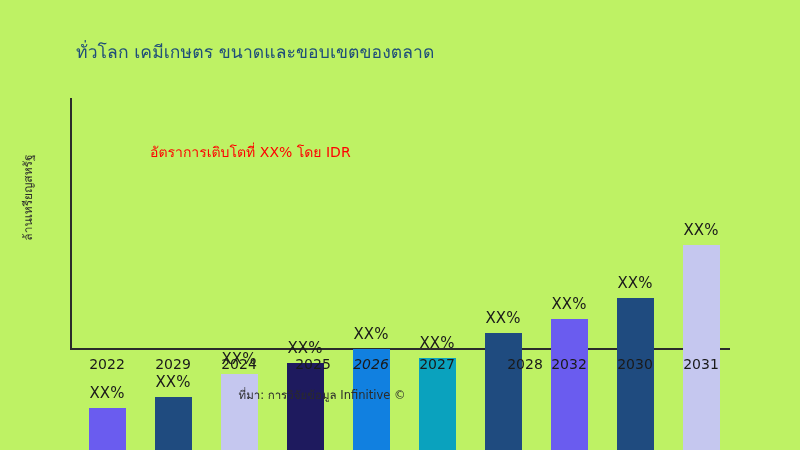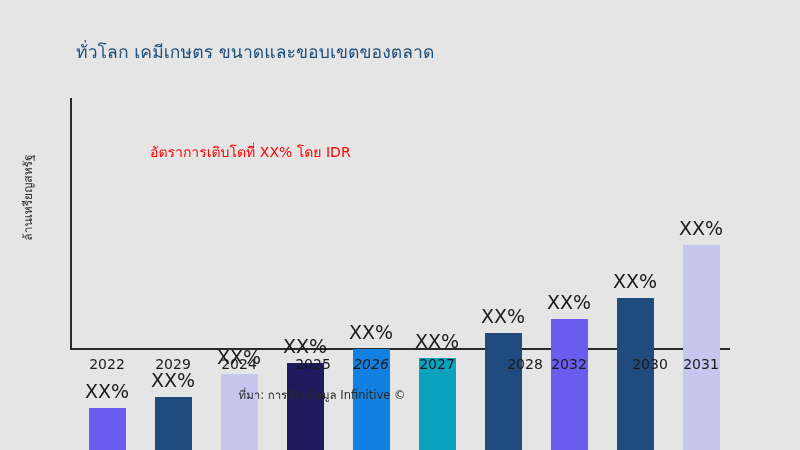--- a/index.html
+++ b/index.html
@@ -11,21 +11,21 @@
     height: 450px;
     background: #ffffff;
     font-family: "DejaVu Sans", "Liberation Sans", sans-serif;
     overflow: hidden;
   }
 
   #chart-root {
     position: relative;
     width: 800px;
     height: 450px;
-    background: #e5e5e5;
+    background: #bef264;
   }
 
   
   #chart-title {
     position: absolute;
     left: 76px;
     top: 38px;
     font-size: 17.5px;
     color: #1f4e79;
     letter-spacing: 0.1px;
@@ -93,21 +93,21 @@
     position: absolute;
     left: 0;
     bottom: 0;
     width: 100%;
   }
 
   .bar-value-label {
     position: absolute;
     left: 50%;
     transform: translateX(-50%);
-    font-size: 19px;
+    font-size: 15px;
     color: #1a1a1a;
     white-space: nowrap;
   }
 
   
   #growth-annotation {
     position: absolute;
     left: 150px;
     top: 141px;
     font-size: 14px;
@@ -206,19 +206,19 @@
 
   <div id="x-tick-labels">
       <div class="x-tick-label" style="left: 107px;">2022</div>
       <div class="x-tick-label" style="left: 173px;">2029</div>
       <div class="x-tick-label" style="left: 239px;">2024</div>
       <div class="x-tick-label" style="left: 313px;">2025</div>
       <div class="x-tick-label" style="left: 371px; font-style: italic;">2026</div>
       <div class="x-tick-label" style="left: 437px;">2027</div>
       <div class="x-tick-label" style="left: 525px; text-align: right;">2028</div>
       <div class="x-tick-label" style="left: 569px;">2032</div>
-      <div class="x-tick-label" style="left: 650px; text-align: center;">2030</div>
+      <div class="x-tick-label" style="left: 635px; text-align: center;">2030</div>
       <div class="x-tick-label" style="left: 701px;">2031</div>
     </div>
 
   <div id="source-note">ที่มา: การวิจัยข้อมูล Infinitive ©</div>
 
 </div>
 
 </body></html>

